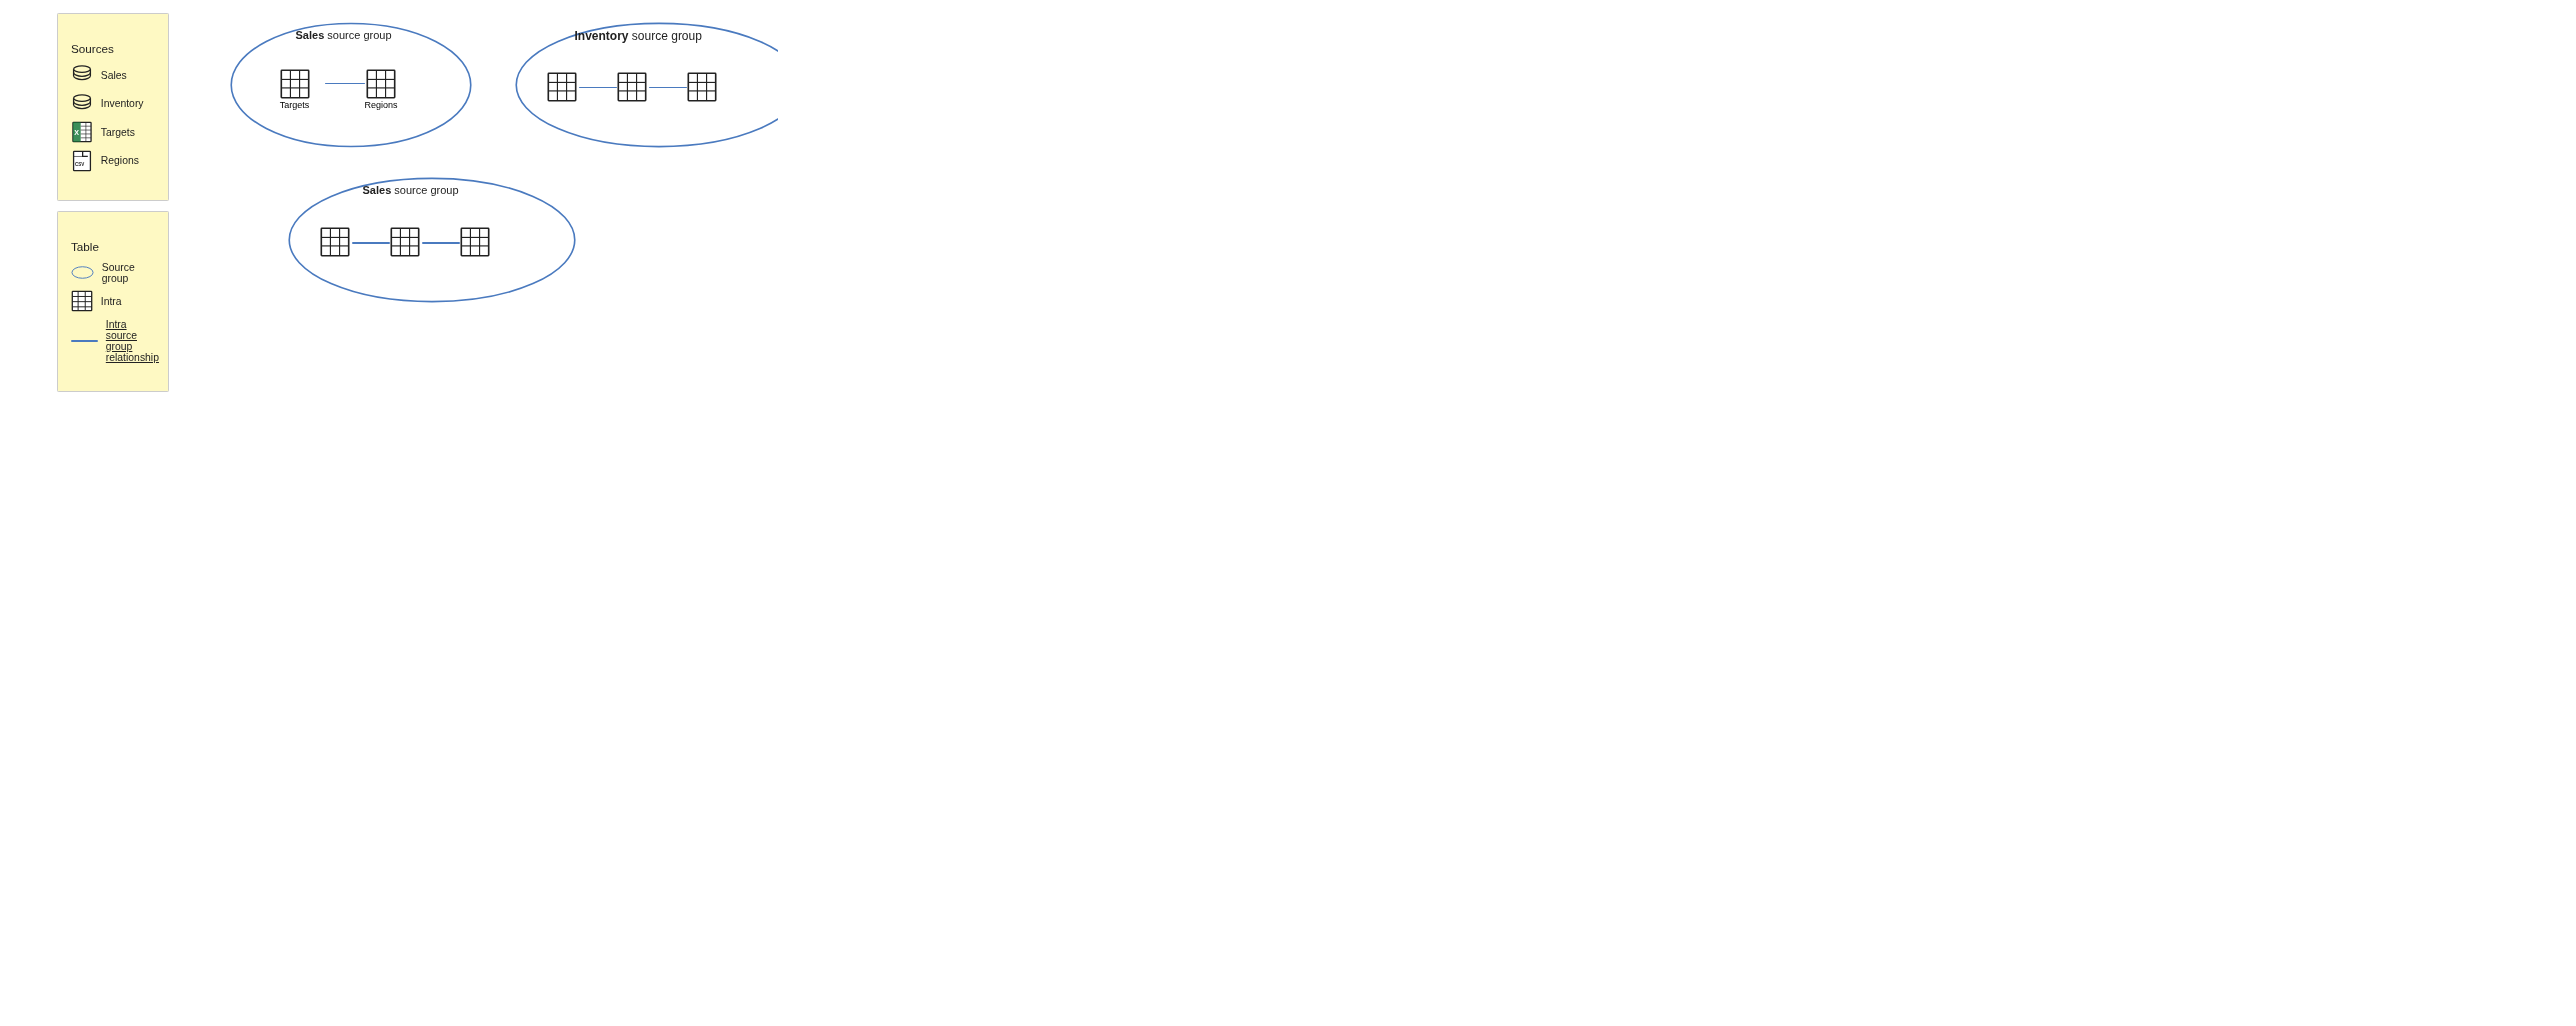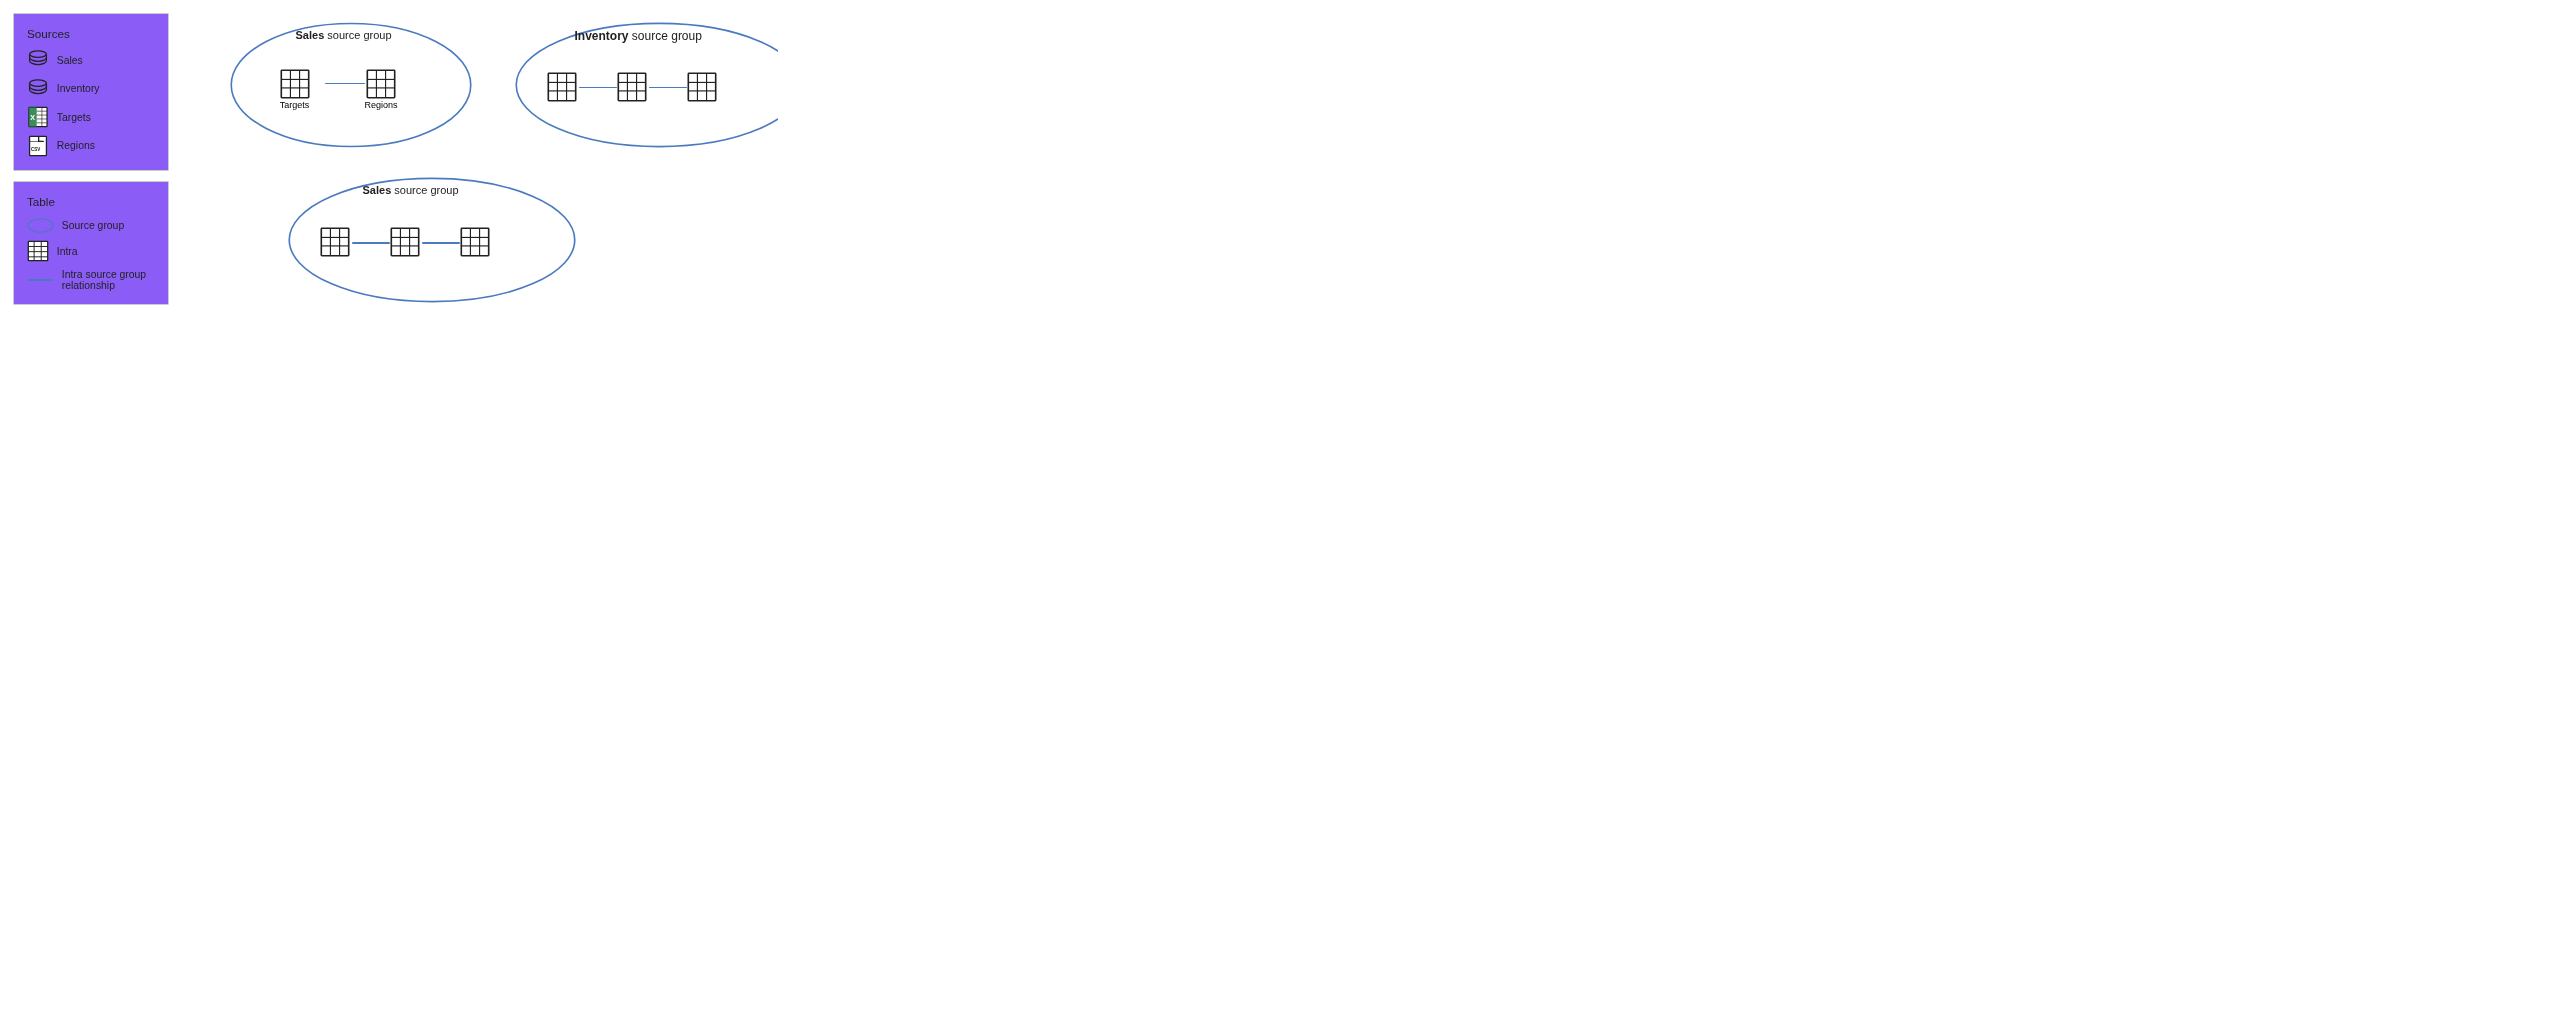--- a/index.html
+++ b/index.html
@@ -17,24 +17,25 @@
     
     .left-panel {
       display: flex;
       flex-direction: column;
       gap: 10.4px;
       min-width: 143px;
       max-width: 156px;
     }
 
     .panel-box {
-      background: #8b5cf6;
+      background: #fef9c3;
       border: 0.6px solid #ccc;
-      padding: 13px 13px;
+      padding: 28px 13px;
       border-radius: 1.3px;
+      margin-left: 44px;
     }
 
     .panel-title {
       font-size: 11.7px;
       font-weight: 400;
       color: #222;
       margin-bottom: 9px;
     }
 
     .source-item {
@@ -76,21 +77,21 @@
 
     
     .legend-item {
       display: flex;
       align-items: center;
       gap: 7.8px;
       margin-bottom: 6.5px;
       font-size: 10.4px;
       color: #222;
     }
-    .legend-item:last-child { margin-bottom: 0; }
+    .legend-item:last-child { margin-bottom: 0; text-decoration: underline; }
 
     .legend-ellipse {
       width: 27px;
       height: 17px;
     }
 
     .legend-line {
       width: 27px;
       height: 1.9px;
       background: #4a7abf;

